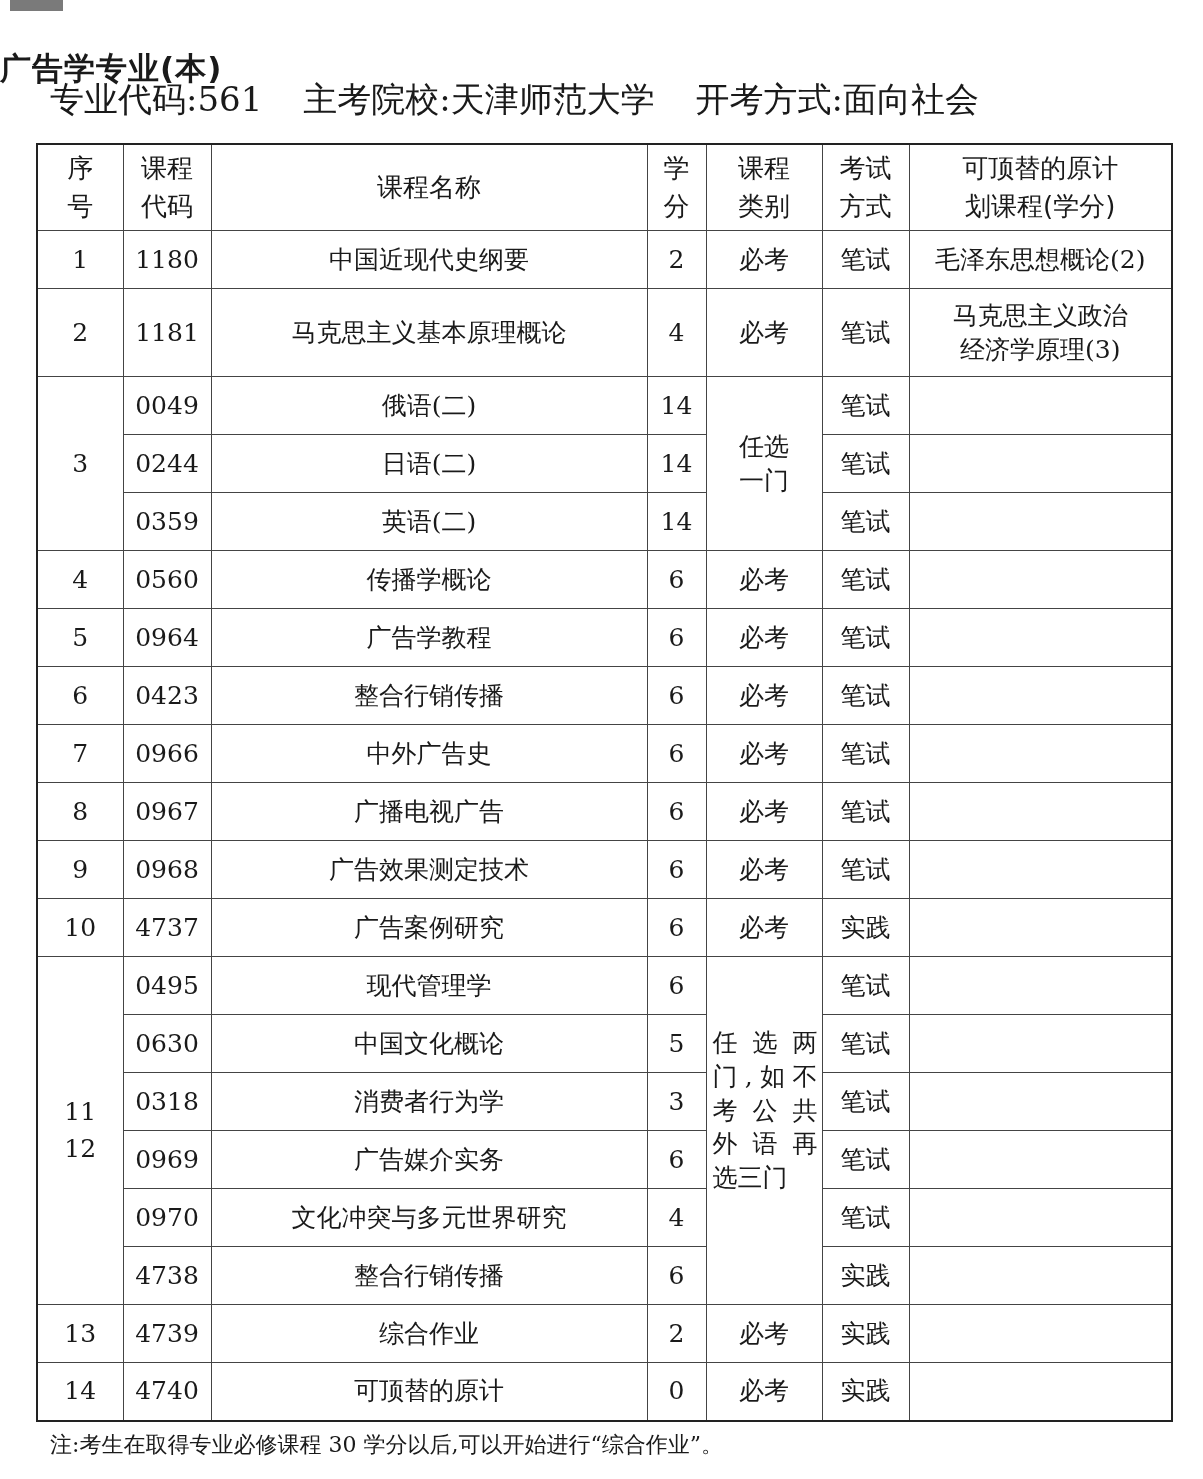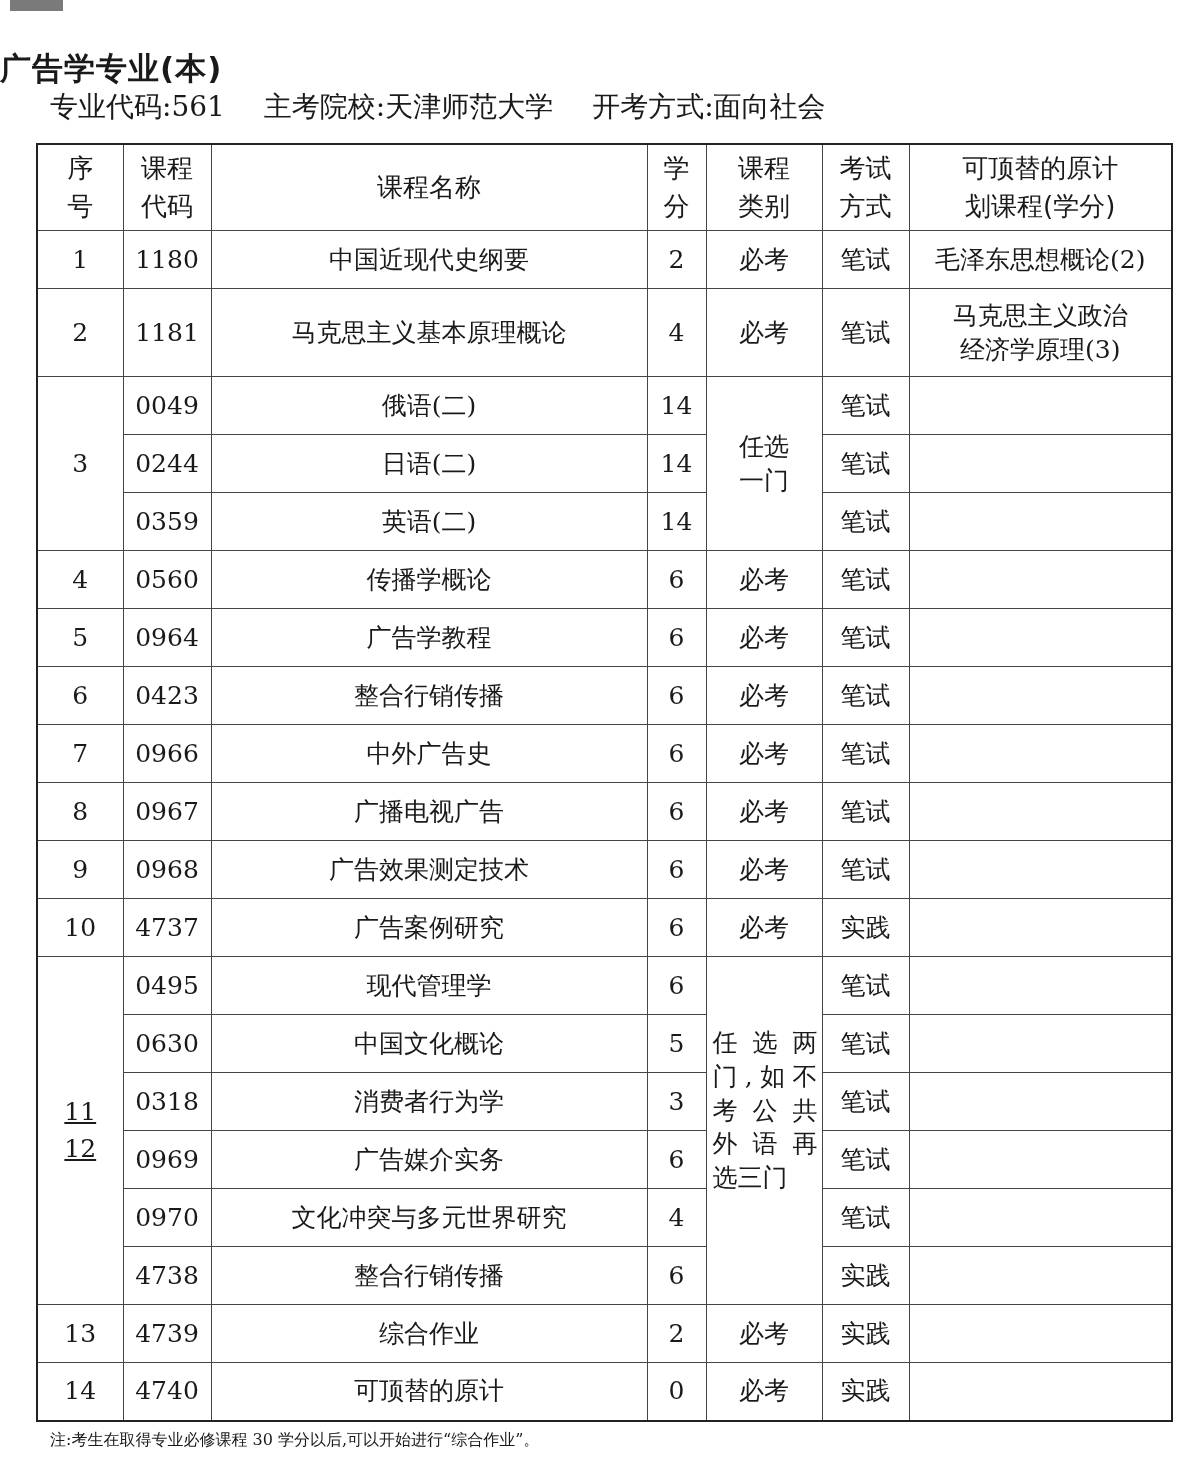--- a/index.html
+++ b/index.html
@@ -1,28 +1,28 @@
 <!DOCTYPE html>
 <html><head>
   <meta charset="utf-8">
   <style>
     html, body { margin: 0; padding: 0; background: #ffffff; }
     body { width: 1203px; height: 1479px; position: relative; overflow: hidden; color: #1a1a1a; font-family: "DejaVu Serif", "Liberation Serif", serif; }
     .corner-mark { position: absolute; left: 10px; top: 0; width: 53px; height: 11px; background: #7a7a7a; }
     .title { position: absolute; top: 48px; left: 0; width: 1203px; text-align: left; font-family: "DejaVu Sans", "Liberation Sans", sans-serif; font-weight: bold; font-size: 31px; letter-spacing: 1px; }
-    .meta { position: absolute; top: 88px; left: 50px; font-size: 28px; white-space: nowrap; }
+    .meta { position: absolute; top: 77px; left: 50px; font-size: 34px; white-space: nowrap; }
     .meta span { margin-right: 30px; }
     table.courses { position: absolute; left: 36px; top: 143px; width: 1135px; border-collapse: collapse; border: 2.5px solid #222; table-layout: fixed; }
     table.courses td, table.courses th { border: 1.2px solid #444; text-align: center; vertical-align: middle; padding: 0; font-size: 25px; font-weight: normal; line-height: 1.35; }
     table.courses th { font-family: "DejaVu Sans", "Liberation Sans", sans-serif; font-size: 26px; height: 85px; line-height: 1.45; }
     table.courses tr.r { height: 58px; }
     table.courses tr.r2 { height: 88px; }
     .sub { font-size: 24px; line-height: 1.4; margin-left: 32px; }
     .choice { font-size: 24px; line-height: 1.5; text-align: justify; text-align-last: justify; padding: 0 4px 40px 6px !important; margin-top: 28px; }
-    .note { position: absolute; left: 50px; top: 1430px; font-size: 16px; white-space: nowrap; }
+    .note { position: absolute; left: 50px; top: 1430px; font-size: 22px; white-space: nowrap; }
   </style>
 </head>
 <body>
 
 <div class="corner-mark"></div>
 
 <div class="title">广告学专业(本)</div>
 
 <div class="meta">
   <span>专业代码:561</span>
@@ -150,21 +150,21 @@
     <tr class="r">
       <td>10</td>
       <td>4737</td>
       <td>广告案例研究</td>
       <td>6</td>
       <td>必考</td>
       <td>实践</td>
       <td></td>
     </tr>
     <tr class="r">
-      <td rowspan="6" style="line-height:1.45;text-decoration:underline;"><span>11</span><br><span>12</span></td>
+      <td rowspan="6" style="line-height:1.45;"><span>11</span><br><span>12</span></td>
       <td>0495</td>
       <td>现代管理学</td>
       <td>6</td>
       <td rowspan="6" class="choice"><span>任 选 两</span><br><span>门,如不</span><br><span>考 公 共</span><br><span>外 语 再</span><br><span style="text-align-last:left;display:inline-block;width:100%;text-align:center;">选三门</span></td>
       <td>笔试</td>
       <td></td>
     </tr>
     <tr class="r">
       <td>0630</td>
       <td>中国文化概论</td>

